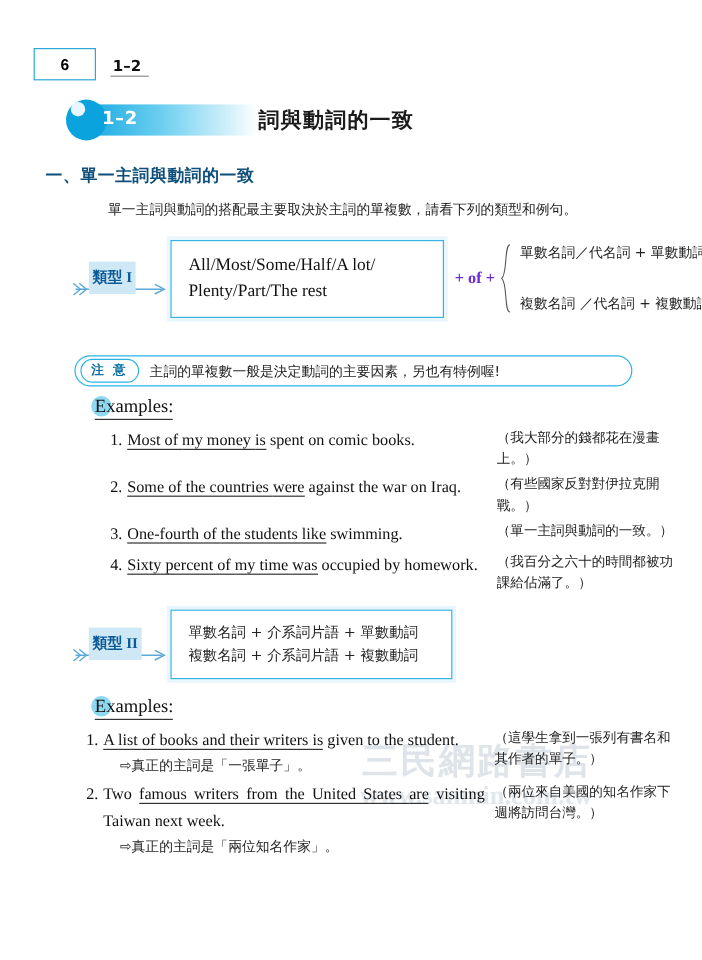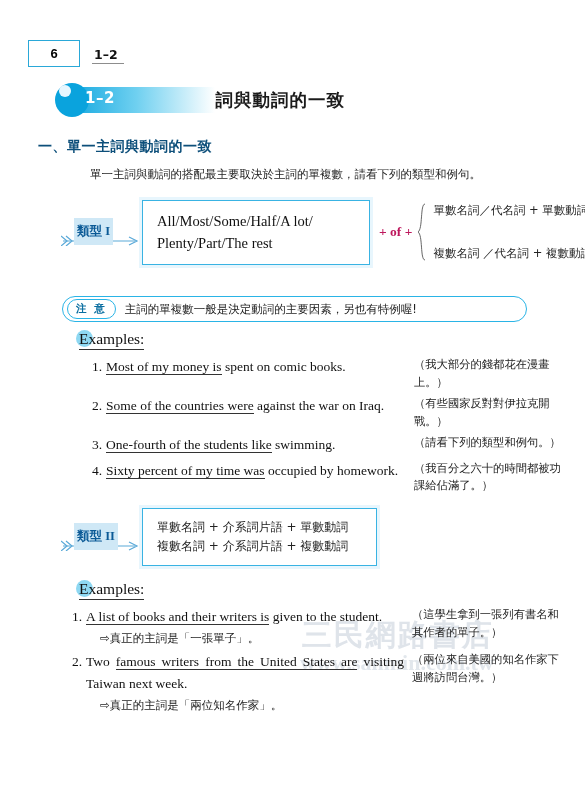--- a/index.html
+++ b/index.html
@@ -142,21 +142,21 @@
     white-space:nowrap;
   }
   .fbox .cn {
     font-family:"DejaVu Sans","Liberation Sans",sans-serif;
     font-size:12px; color:#222; line-height:1.6;
     white-space:nowrap;
   }
 
   .ofjoin {
     font-family:"Liberation Serif", serif;
-    font-size:13.5px; font-weight:700; color:#be185d;
+    font-size:13.5px; font-weight:700; color:#6d28d9;
     margin:0 5px 0 9px;
     white-space:nowrap;
   }
   .brace {
     width:10px; height:58px;
     margin-right:6px;
   }
   .brace-lines { display:flex; flex-direction:column; justify-content:space-between; height:56px; }
   .brace-line {
     font-family:"DejaVu Sans","Liberation Sans",sans-serif;
@@ -314,21 +314,21 @@
           <div class="ex-body" style="width: 300px;">
             <div class="ex-en"><span class="u">Some of </span><span> </span><span class="u">the countries </span><span> </span><span class="u">were</span><span> against the war on Iraq.</span></div>
           </div>
           <div class="ex-cn" style="width: 165px;">（有些國家反對對伊拉克開戰。）</div>
         </div>
         <div class="ex-item">
           <div class="ex-num">3.</div>
           <div class="ex-body" style="width: 300px;">
             <div class="ex-en"><span class="u">One-fourth of </span><span> </span><span class="u">the students </span><span> </span><span class="u">like</span><span> swimming.</span></div>
           </div>
-          <div class="ex-cn" style="width: 165px;">（請看下列的類型和例句。）</div>
+          <div class="ex-cn" style="width: 165px;">（單一主詞與動詞的一致。）</div>
         </div>
         <div class="ex-item">
           <div class="ex-num">4.</div>
           <div class="ex-body" style="width: 300px;">
             <div class="ex-en"><span class="u">Sixty percent of </span><span> </span><span class="u">my time </span><span> </span><span class="u">was</span><span> occupied by homework.</span></div>
           </div>
           <div class="ex-cn" style="width: 165px;">（我百分之六十的時間都被功課給佔滿了。）</div>
         </div>
       </div>
 

